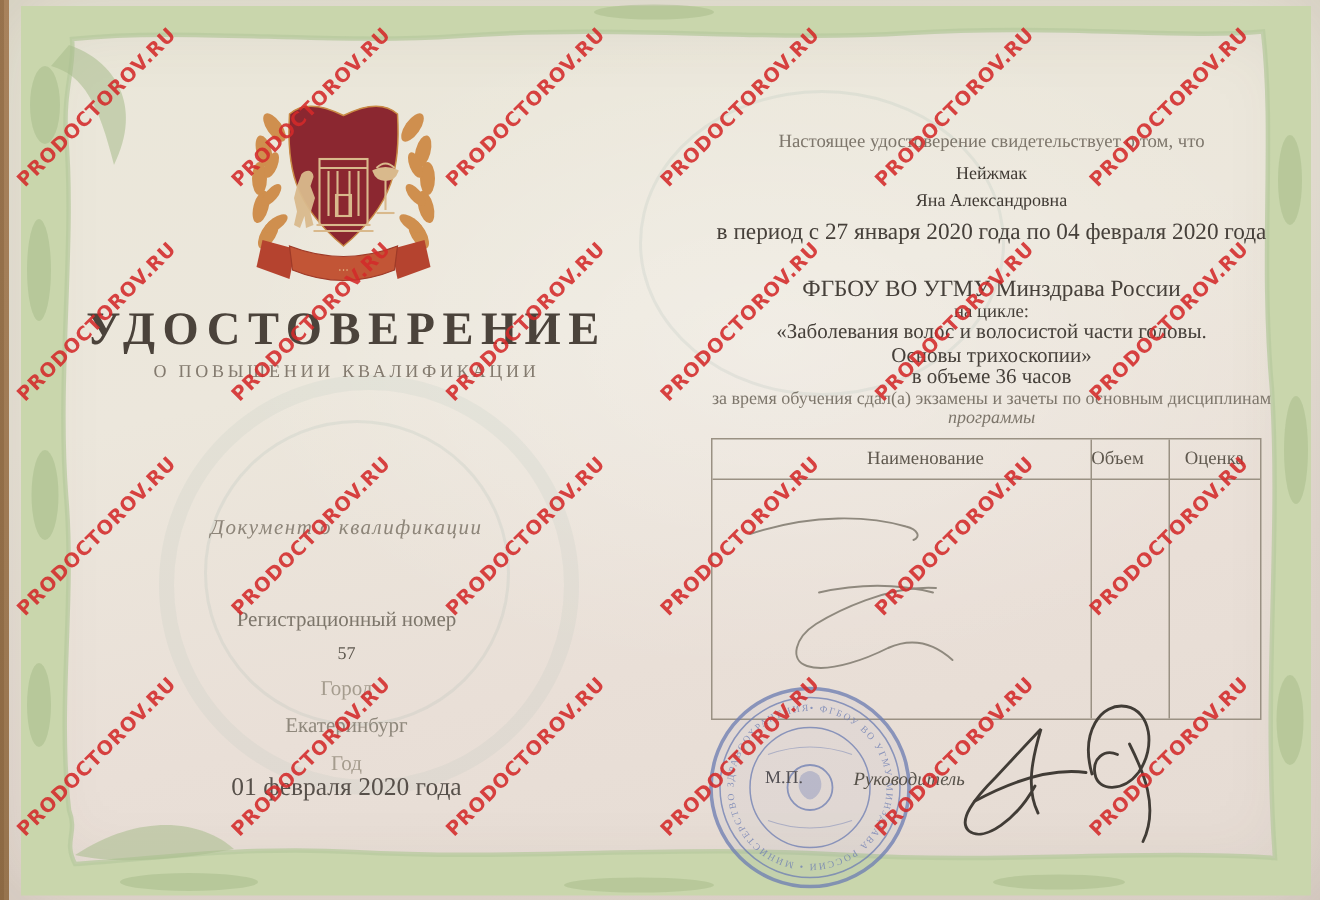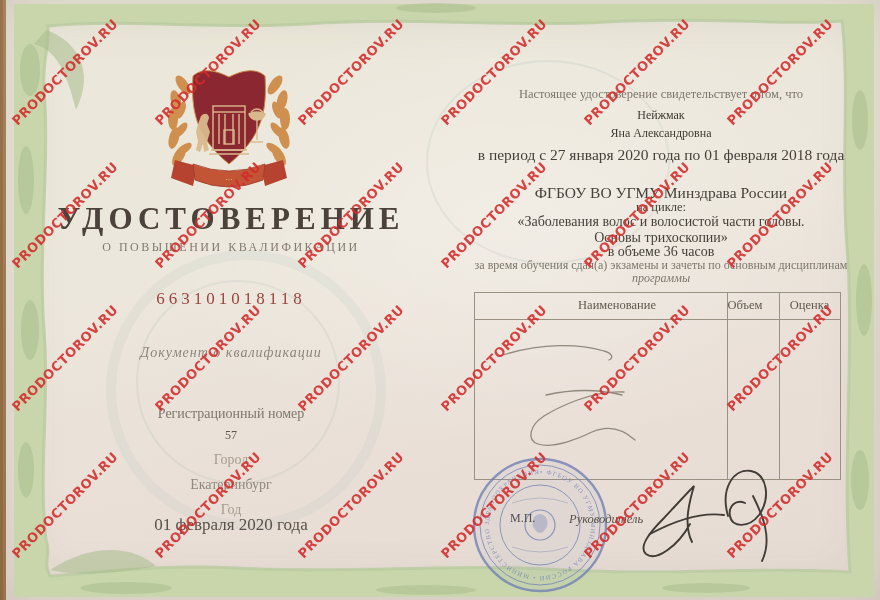--- a/index.html
+++ b/index.html
@@ -149,33 +149,32 @@
       <path d="M14,96 L36,102 L32,122 L10,114 Z" fill="#b5432f"></path>
       <path d="M122,96 L100,102 L104,122 L126,114 Z" fill="#b5432f"></path>
       <path d="M32,100 Q68,114 104,100 L102,116 Q68,130 34,116 Z" fill="#c25536" stroke="#9e3a28" stroke-width=".8"></path>
       <text x="68" y="111" text-anchor="middle" font-size="4" fill="#efd9a0" font-family="Liberation Serif, DejaVu Serif, serif"></text>
       <text x="68" y="117" text-anchor="middle" font-size="4" fill="#efd9a0" opacity=".8" font-family="Liberation Serif, DejaVu Serif, serif">• • •</text>
     </g>
   </svg>
 
   <div class="t center leftcol title" style="top:201px;">УДОСТОВЕРЕНИЕ</div>
   <div class="t center leftcol subtitle" style="top:240px;text-align:right;">О ПОВЫШЕНИИ КВАЛИФИКАЦИИ</div>
-  <div class="t center leftcol serial" style="top:289px;">663101018118</div>
   <div class="t center leftcol scripty" style="top:345px;">Документ о квалификации</div>
   <div class="t center leftcol gray md" style="top:406px;">Регистрационный номер</div>
   <div class="t center leftcol" style="top:428px;font-size:12px;color:#5d574e;">57</div>
   <div class="t center leftcol faint md" style="top:452px;">Город</div>
   <div class="t center leftcol md" style="top:477px;color:#8f887c;">Екатеринбург</div>
   <div class="t center leftcol faint md" style="top:502px;">Год</div>
   <div class="t center leftcol" style="top:515px;font-size:17px;color:#57504a;">01 февраля 2020 года</div>
 
   <div class="t center rightcol sm gray" style="top:87px;">Настоящее удостоверение свидетельствует о том,  что</div>
   <div class="t center rightcol name" style="top:108px;">Нейжмак</div>
   <div class="t center rightcol name" style="top:126px;">Яна Александровна</div>
-  <div class="t center rightcol lg" style="top:146px;">в период с 27 января 2020 года по 01 февраля 2018 года</div>
+  <div class="t center rightcol lg" style="top:146px;">в период с 27 января 2020 года по 04 февраля 2020 года</div>
   <div class="t center rightcol lg" style="top:184px;">ФГБОУ ВО УГМУ Минздрава России</div>
   <div class="t center rightcol sm" style="top:200px;">на цикле:</div>
   <div class="t center rightcol md" style="top:214px;">«Заболевания волос и волосистой части головы.</div>
   <div class="t center rightcol md" style="top:230px;">Основы трихоскопии»</div>
   <div class="t center rightcol md" style="top:244px;">в объеме 36 часов</div>
   <div class="t center rightcol xs gray" style="top:258px;">за время обучения сдал(а) экзамены и зачеты  по основным дисциплинам</div>
   <div class="t center rightcol xs gray" style="top:271px;font-style:italic;">программы</div>
 
   <div class="table">
     <div class="hline"></div>

